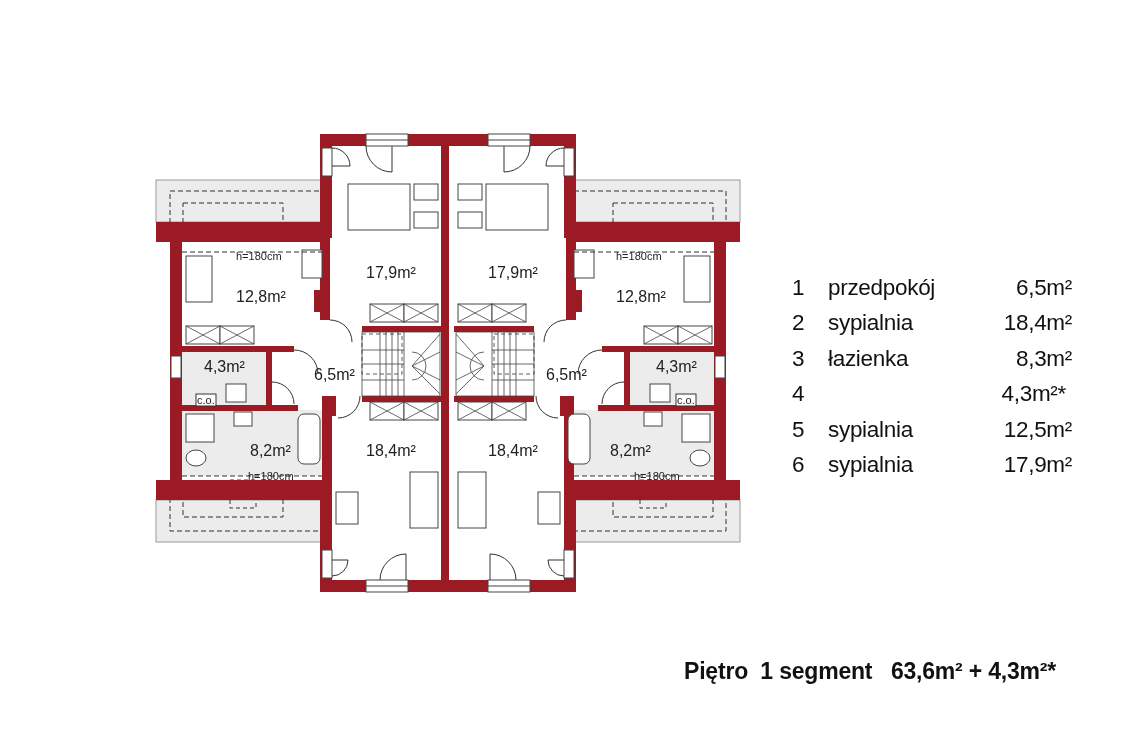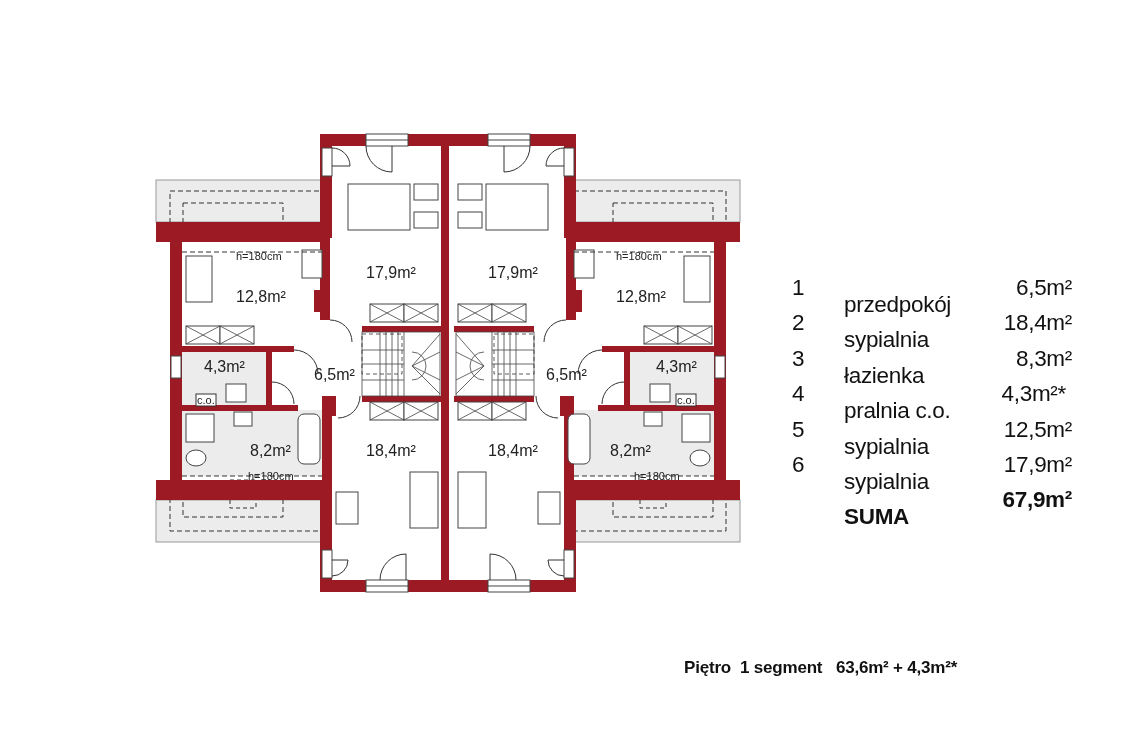--- a/index.html
+++ b/index.html
@@ -1,24 +1,24 @@
 <!DOCTYPE html>
 <html><head>
 <meta charset="utf-8">
 <style>
   html,body{margin:0;padding:0;background:#ffffff;}
   body{width:1140px;height:732px;position:relative;overflow:hidden;font-family:"Liberation Sans",sans-serif;color:#111;}
   #plan{position:absolute;left:0;top:0;}
   .legend{position:absolute;left:788px;top:270px;width:300px;}
   .lrow{position:relative;height:35.4px;font-size:22.5px;line-height:35px;letter-spacing:-0.3px;}
   .lrow .num{position:absolute;left:4px;}
-  .lrow .name{position:absolute;left:56px;margin-top:17px;}
+  .lrow .name{position:absolute;left:40px;}
   .lrow .area{position:absolute;right:16px;}
   .lrow.total{font-weight:bold;}
-  .footer{position:absolute;left:684px;top:658px;font-size:17px;font-weight:bold;letter-spacing:-0.2px;white-space:pre;}
+  .footer{position:absolute;left:684px;top:658px;font-size:23px;font-weight:bold;letter-spacing:-0.2px;white-space:pre;}
   .rl{font-family:"Liberation Sans",sans-serif;font-size:16px;fill:#222;}
   .rl-sm{font-family:"Liberation Sans",sans-serif;font-size:11px;fill:#222;}
 </style>
 </head>
 <body>
 
 <svg id="plan" width="760" height="732" viewBox="0 0 760 732">
   <defs>
     <g id="xbox">
       <rect x="0" y="0" width="34" height="18" fill="#fff" stroke="#444" stroke-width="1"></rect>
@@ -254,32 +254,27 @@
     <span class="name">sypialnia</span>
     <span class="area">18,4m²</span>
   </div>
   <div class="lrow">
     <span class="num">3</span>
     <span class="name">łazienka</span>
     <span class="area">8,3m²</span>
   </div>
   <div class="lrow">
     <span class="num">4</span>
-    <span class="name">pralnia c.o.</span>
     <span class="area" style="right:22px">4,3m²*</span>
   </div>
   <div class="lrow">
     <span class="num">5</span>
     <span class="name">sypialnia</span>
     <span class="area">12,5m²</span>
   </div>
   <div class="lrow">
     <span class="num">6</span>
     <span class="name">sypialnia</span>
     <span class="area">17,9m²</span>
   </div>
-  <div class="lrow total">
-    <span class="name">SUMA</span>
-    <span class="area">67,9m²</span>
-  </div>
 </div>
 
 <div class="footer">Piętro  1 segment   63,6m² + 4,3m²*</div>
 
 </body></html>

